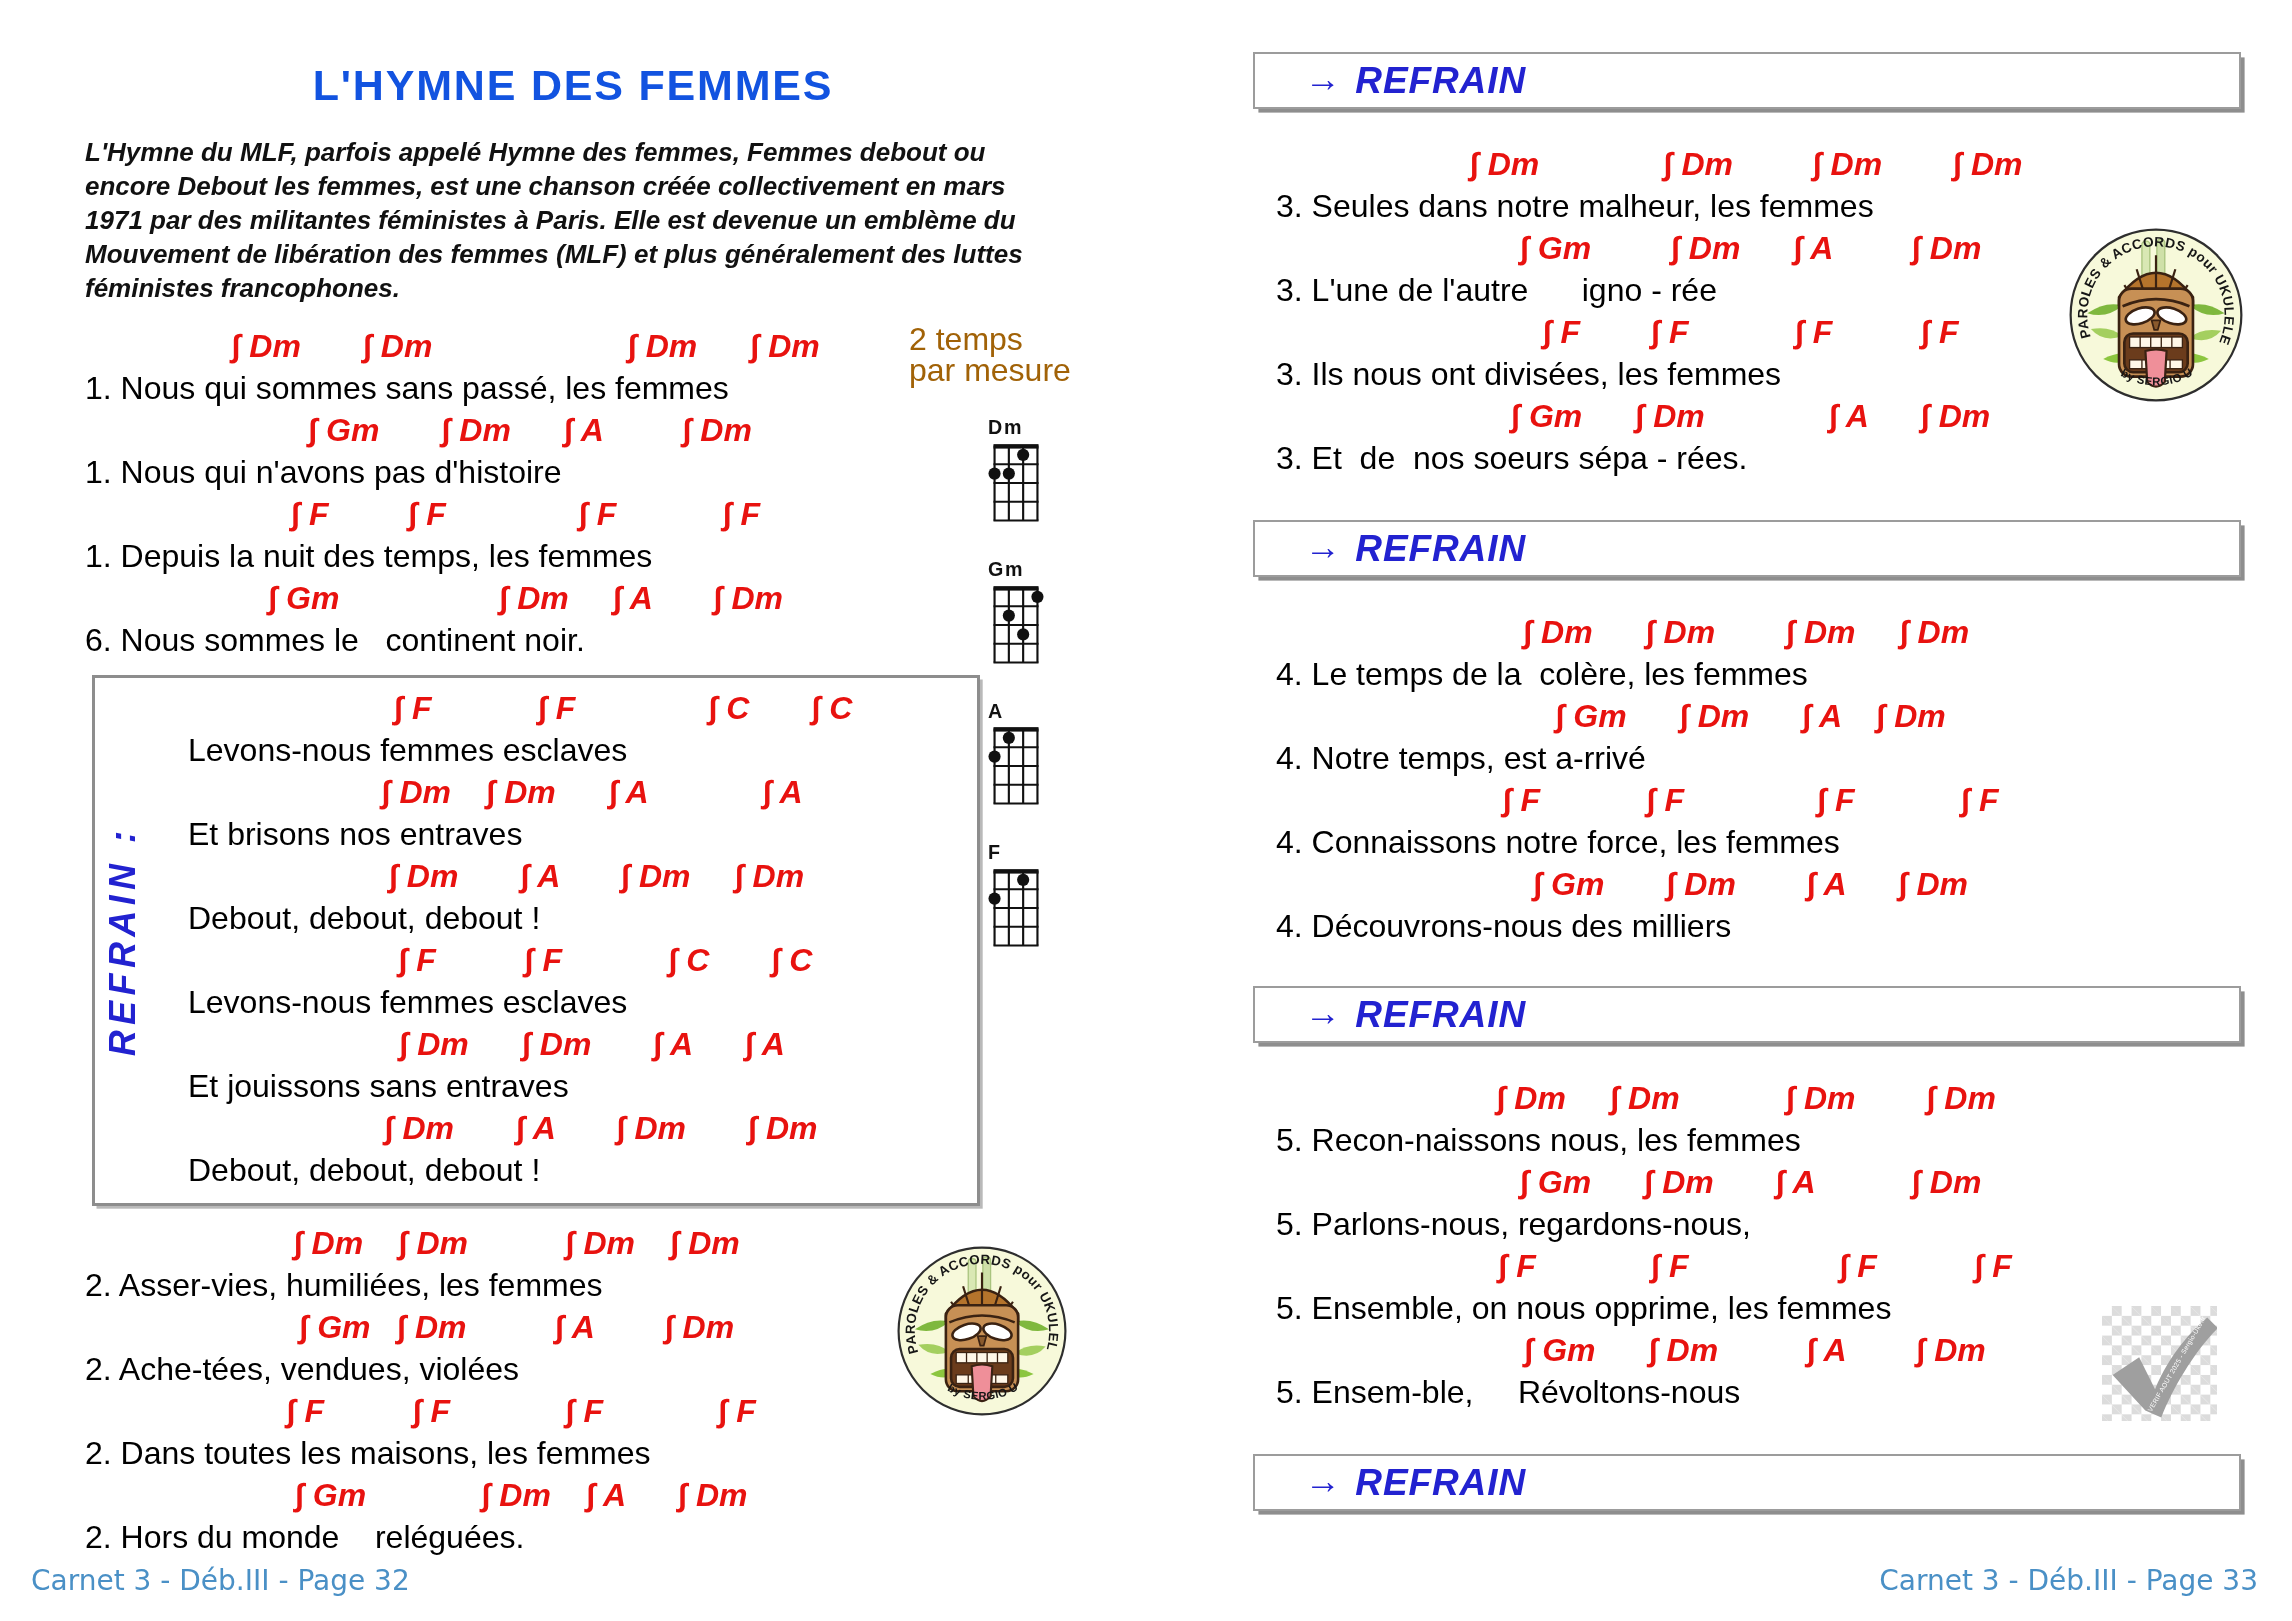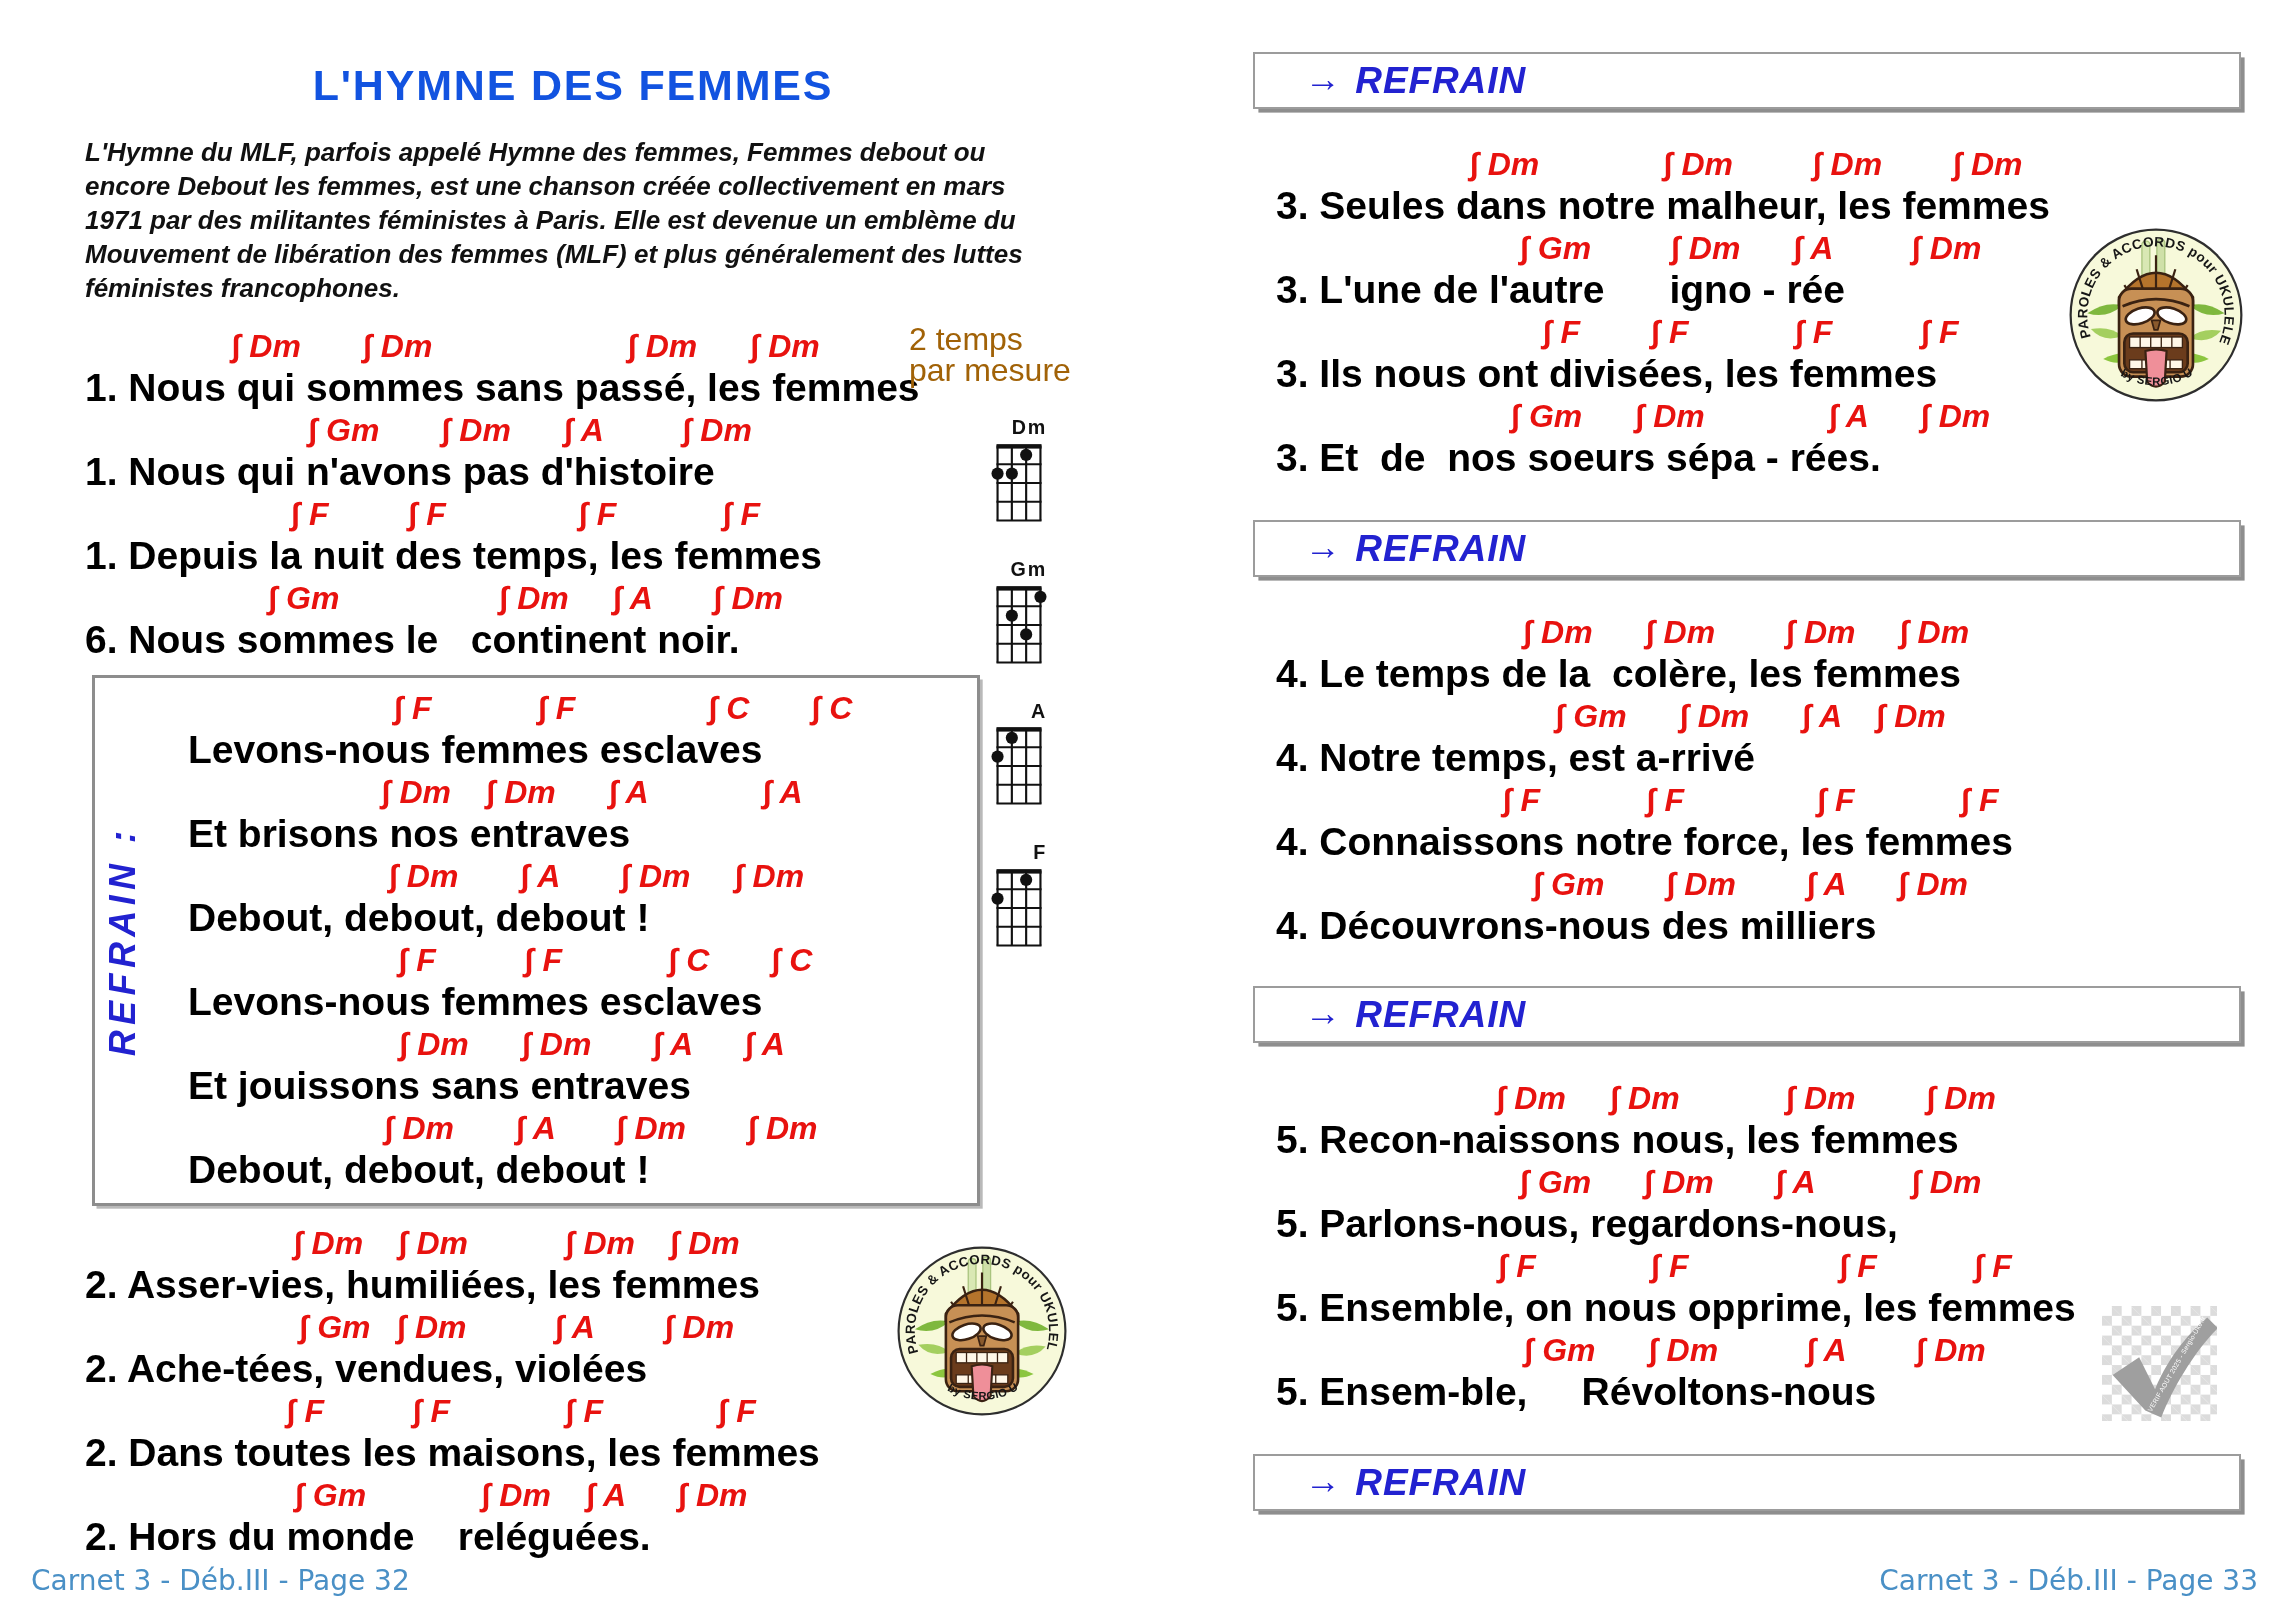--- a/index.html
+++ b/index.html
@@ -23,30 +23,30 @@
   .song-title{
     margin:61px 0 0 85px;width:976px;text-align:center;
     font-size:43px;font-weight:700;letter-spacing:1.8px;color:var(--title-blue);
   }
   .intro{margin:25px 0 0 85px;width:990px;}
   .intro div{font-size:26px;line-height:34px;font-weight:700;font-style:italic;}
 
   .rail{position:absolute;left:909px;top:324px;width:188px;}
   .tempo{font-size:32px;line-height:31px;color:#a16207;}
   .diagrams{margin-left:79px;margin-top:9px;}
-  .diagram{width:59px;margin-top:30px;text-align:right;}
+  .diagram{width:59px;margin-top:30px;text-align:left;}
   .diagram-label{font-size:19.7px;font-weight:700;letter-spacing:1.8px;margin-bottom:1.8px;}
 
   .verse{margin-left:85px;width:837px;}
   .verse-1{margin-top:19.7px;}
   .chords{
     font-size:32px;line-height:42px;font-weight:700;font-style:italic;
     color:var(--chord-red);white-space:pre;text-align:center;
   }
-  .lyric{font-size:39px;line-height:42px;white-space:pre;color:#000;font-weight:bold;}
+  .lyric{font-size:32px;line-height:42px;white-space:pre;color:#000;}
 
   .refrain-box{
     position:relative;margin:14.3px 0 0 92px;width:888px;
     border:3.6px solid #8d8d8d;box-shadow:3.6px 3.6px 0 -0.9px #b9b9b9;
     padding:9px 7.2px 12.5px 93px;background:#fff;
   }
   .refrain-vertical{
     position:absolute;left:7.2px;top:50%;
     writing-mode:vertical-rl;transform:translateY(-50%) rotate(180deg);
     font-size:36px;font-weight:700;font-style:italic;letter-spacing:5.4px;

